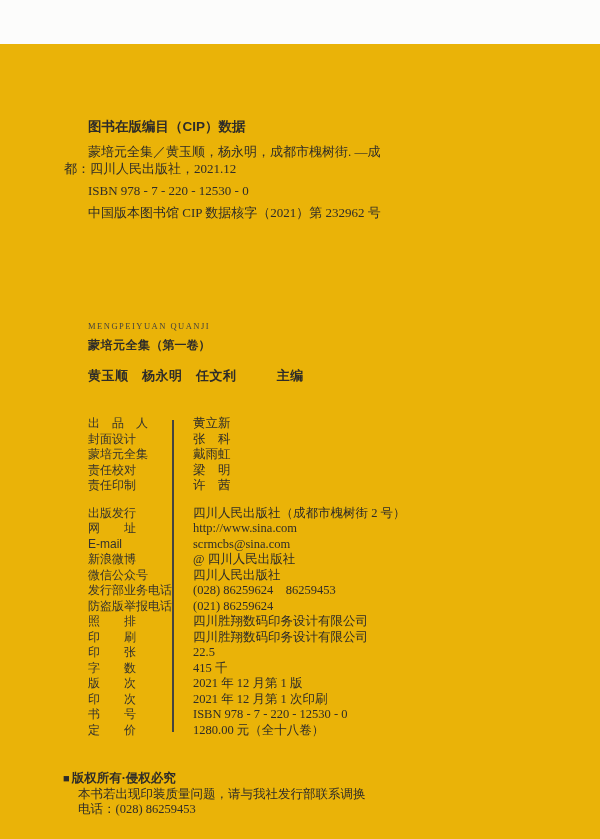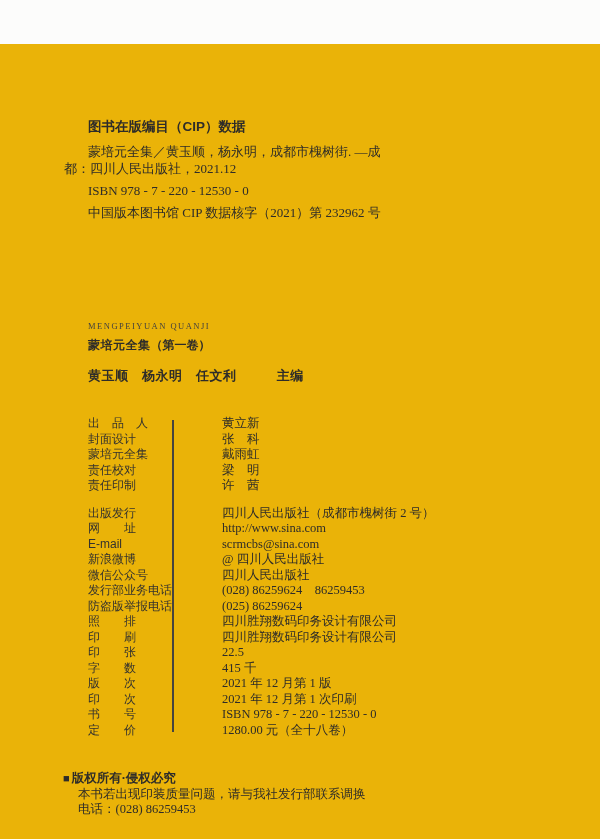--- a/index.html
+++ b/index.html
@@ -29,21 +29,21 @@
   .volume { font-size:12px; }
   .authors {
     margin-top:13px; font-size:13px; font-weight:bold; letter-spacing:0.5px;
     font-family:"Liberation Sans","DejaVu Sans",sans-serif;
   }
   .editor { margin-left:36px; }
 
   
   .tables { position:absolute; top:372px; left:64px; width:480px; }
   .vline { position:absolute; left:108px; top:4px; bottom:6px; width:2px; background:#46443f; }
-  .trow { display:flex; align-items:flex-start; line-height:15.5px; font-size:12.5px;gap:29px; }
+  .trow { display:flex; align-items:flex-start; line-height:15.5px; font-size:12.5px; }
   .trow .lbl {
     flex:0 0 auto; padding-left:24px; width:84px; white-space:nowrap;
     font-size:12px; font-family:"Liberation Sans","DejaVu Sans",sans-serif; color:#34322e;
   }
   .trow .val { padding-left:21px; white-space:nowrap; }
   .tgap { height:12px; }
 
   
   .footer { position:absolute; top:727px; left:63px; width:470px; font-size:12.5px; line-height:15.5px; }
   .fline1 { font-weight:bold; font-family:"Liberation Sans","DejaVu Sans",sans-serif; }
@@ -124,21 +124,21 @@
       <div class="trow">
         <span class="lbl">微信公众号</span>
         <span class="val">四川人民出版社</span>
       </div>
       <div class="trow">
         <span class="lbl">发行部业务电话</span>
         <span class="val">(028) 86259624　86259453</span>
       </div>
       <div class="trow">
         <span class="lbl">防盗版举报电话</span>
-        <span class="val">(025) 86259624</span>
+        <span class="val">(021) 86259624</span>
       </div>
       <div class="trow">
         <span class="lbl">照　　排</span>
         <span class="val">四川胜翔数码印务设计有限公司</span>
       </div>
       <div class="trow">
         <span class="lbl">印　　刷</span>
         <span class="val">四川胜翔数码印务设计有限公司</span>
       </div>
       <div class="trow">

